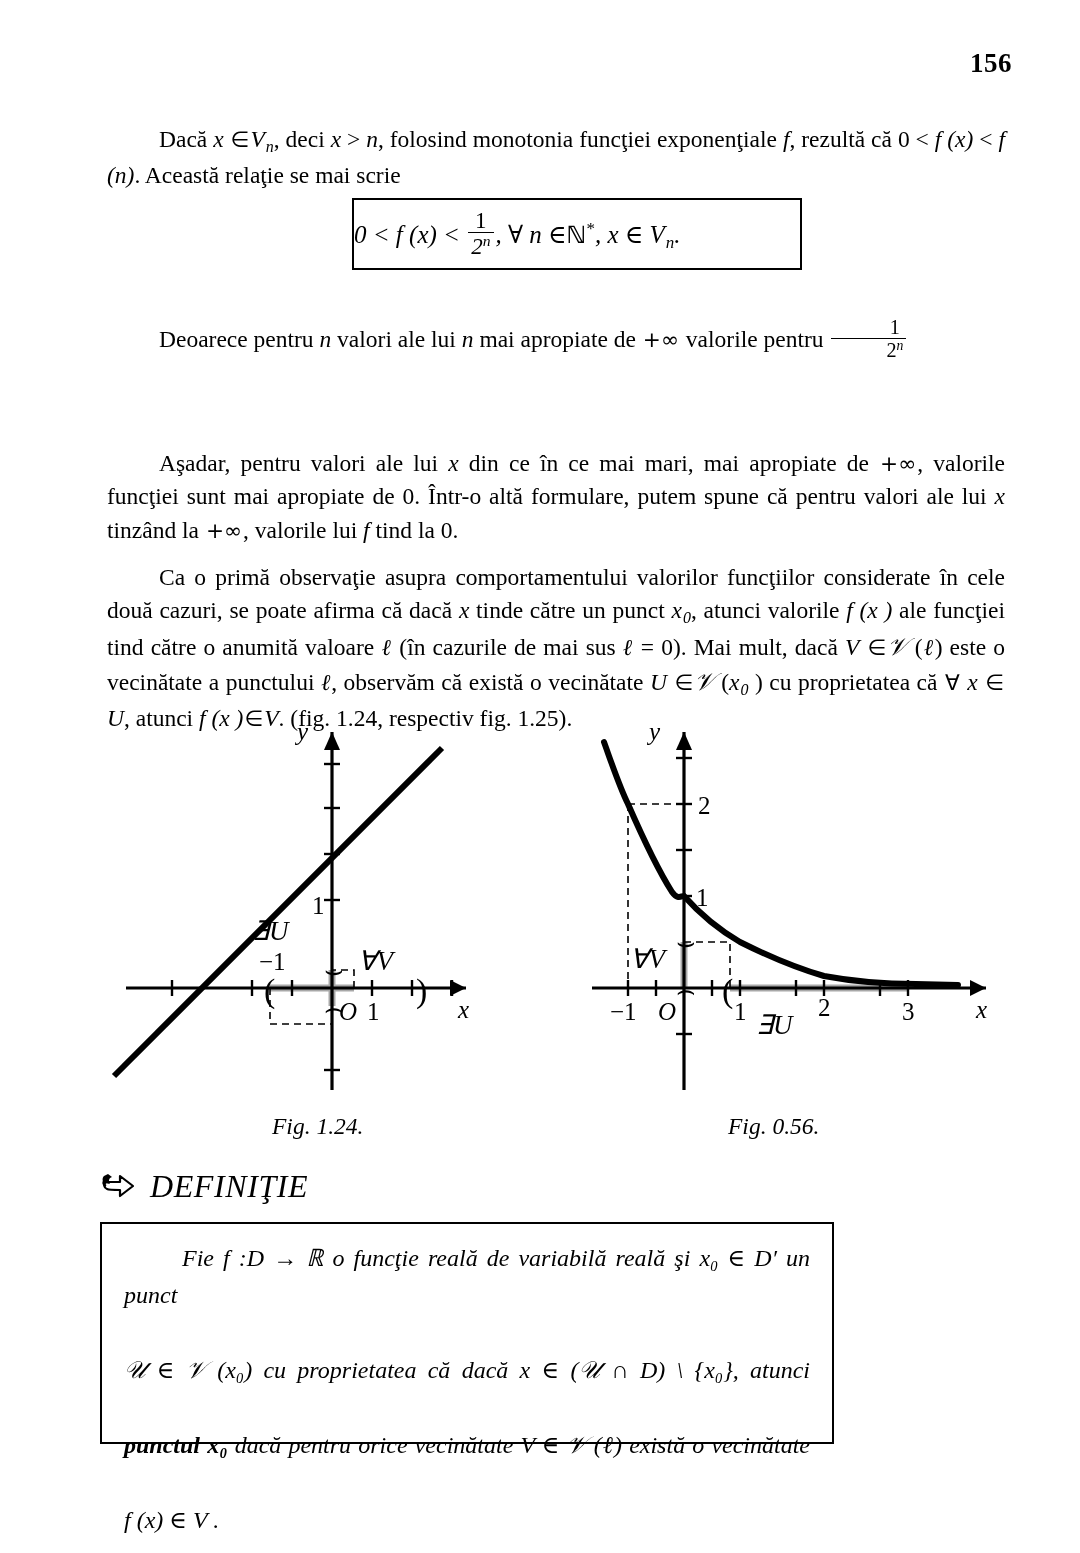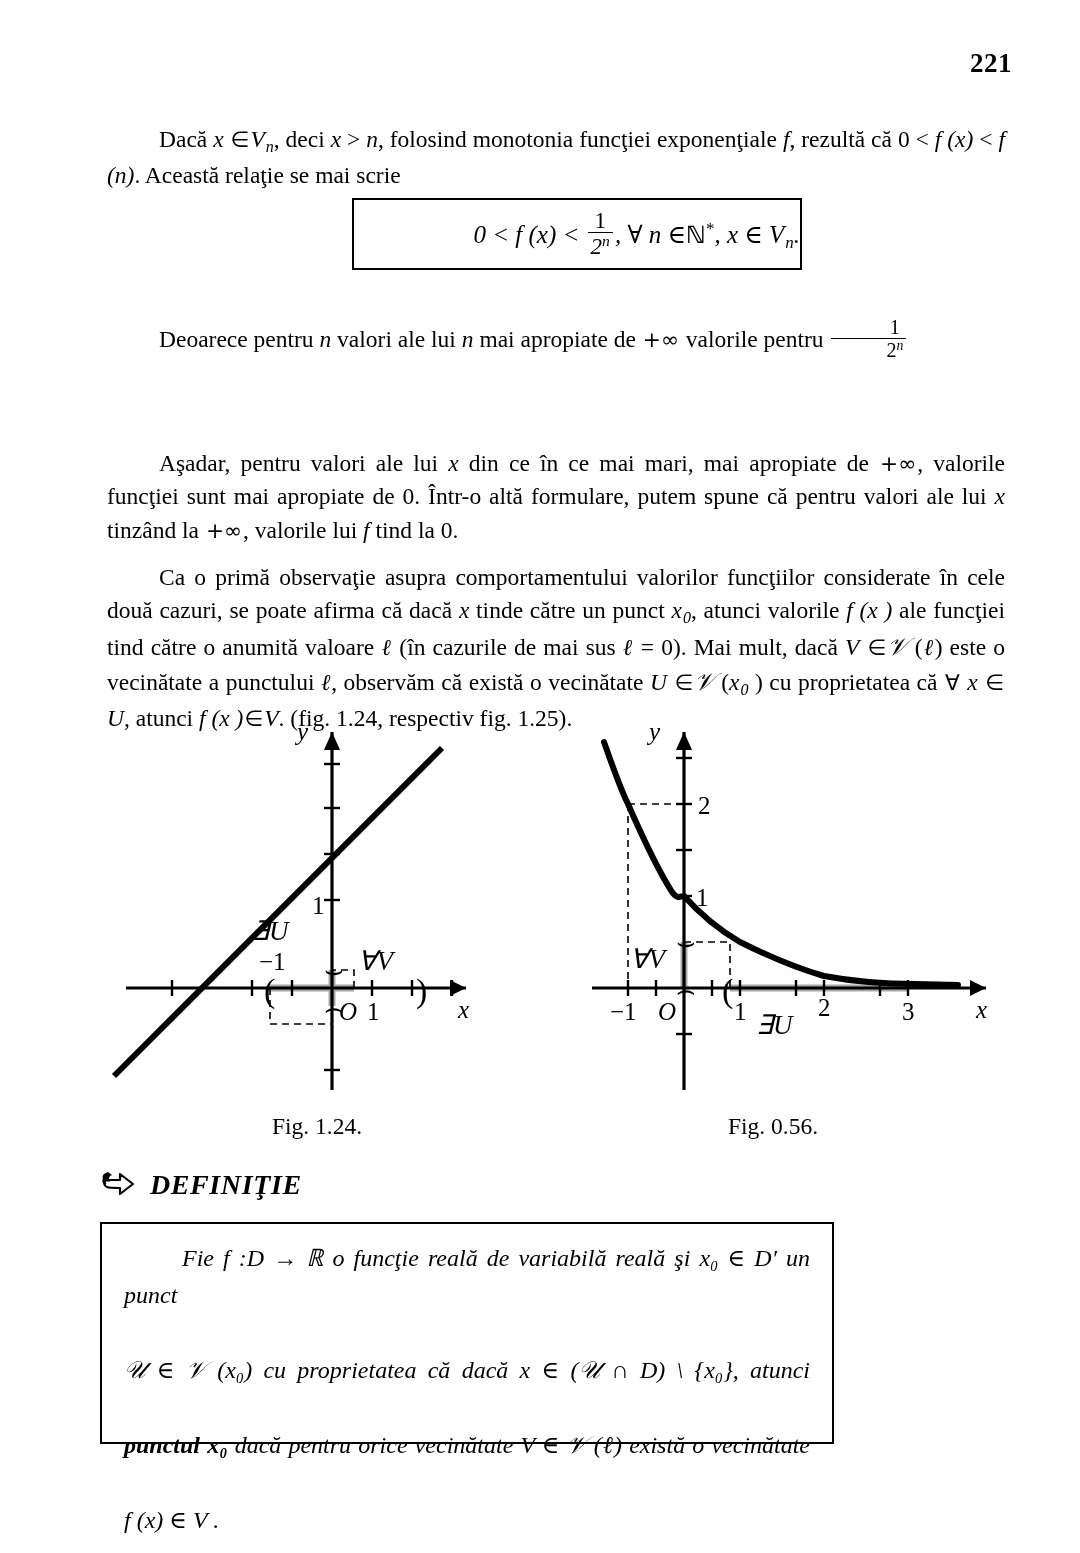--- a/index.html
+++ b/index.html
@@ -97,61 +97,62 @@
   .formula-box {
     position: absolute;
     left: 352px;
     top: 198px;
     width: 450px;
     height: 72px;
     border: 2.4px solid #000;
     box-sizing: border-box;
     display: flex;
     align-items: center;
-    justify-content: flex-end;
+    justify-content: flex-start;
   }
   .formula-box .expr {
     font-size: 25px;
     font-style: italic;
     white-space: nowrap;
   }
 
   
   .figure-area {
     position: absolute;
     left: 96px;
     top: 718px;
     width: 920px;
     height: 400px;
   }
   .fig-caption {
     position: absolute;
     font-size: 23.5px;
     top: 1113px;
+    font-style: italic;
   }
   #cap-124 { left: 272px; }
   #cap-125 { left: 728px; }
 
   
   .def-heading {
     position: absolute;
     left: 100px;
     top: 1168px;
     display: flex;
     align-items: center;
     gap: 14px;
   }
   .def-heading .hand-icon {
     width: 36px;
     height: 34px;
     display: block;
   }
   .def-heading .def-title {
-    font-size: 28px;
-    font-weight: bold;
+    font-size: 32px;
+    font-weight: normal;
     font-style: italic;
     letter-spacing: 0.6px;
   }
 
   
   .def-box {
     position: absolute;
     left: 100px;
     top: 1222px;
     width: 734px;
@@ -176,21 +177,21 @@
     content: "";
     display: inline-block;
     width: 100%;
   }
 </style>
 </head>
 <body>
 
 <div class="page">
 
-  <div class="page-number">221</div>
+  <div class="page-number">156</div>
 
   <div class="textcol" style="top:112px;">
     <p class="para indent"><span>Dacă </span><span class="ital">x</span> <span class="op">∈</span><span class="ital">V</span><span class="sub">n</span><span>, deci </span><span class="ital">x</span><span> &gt; </span><span class="ital">n</span><span>, folosind monotonia funcţiei exponenţiale </span><span class="ital">f</span><span>, rezultă că 0 &lt; </span><span class="ital">f (x)</span><span> &lt; </span><span class="ital">f (n)</span><span>. Această relaţie se mai scrie</span></p>
   </div>
 
   <div class="formula-box">
     <span class="expr"><span>0 &lt; f (x) &lt; </span><span class="frac"><span class="num upr">1</span><span class="den"><span>2</span><span class="sup ital">n</span></span></span><span>, ∀ n ∈</span><span class="bb">ℕ</span><span class="sup upr">*</span><span>, x ∈ V</span><span class="sub">n</span><span>.</span></span>
   </div>
 
   <div class="textcol" style="top:306px; line-height:1.30;">

